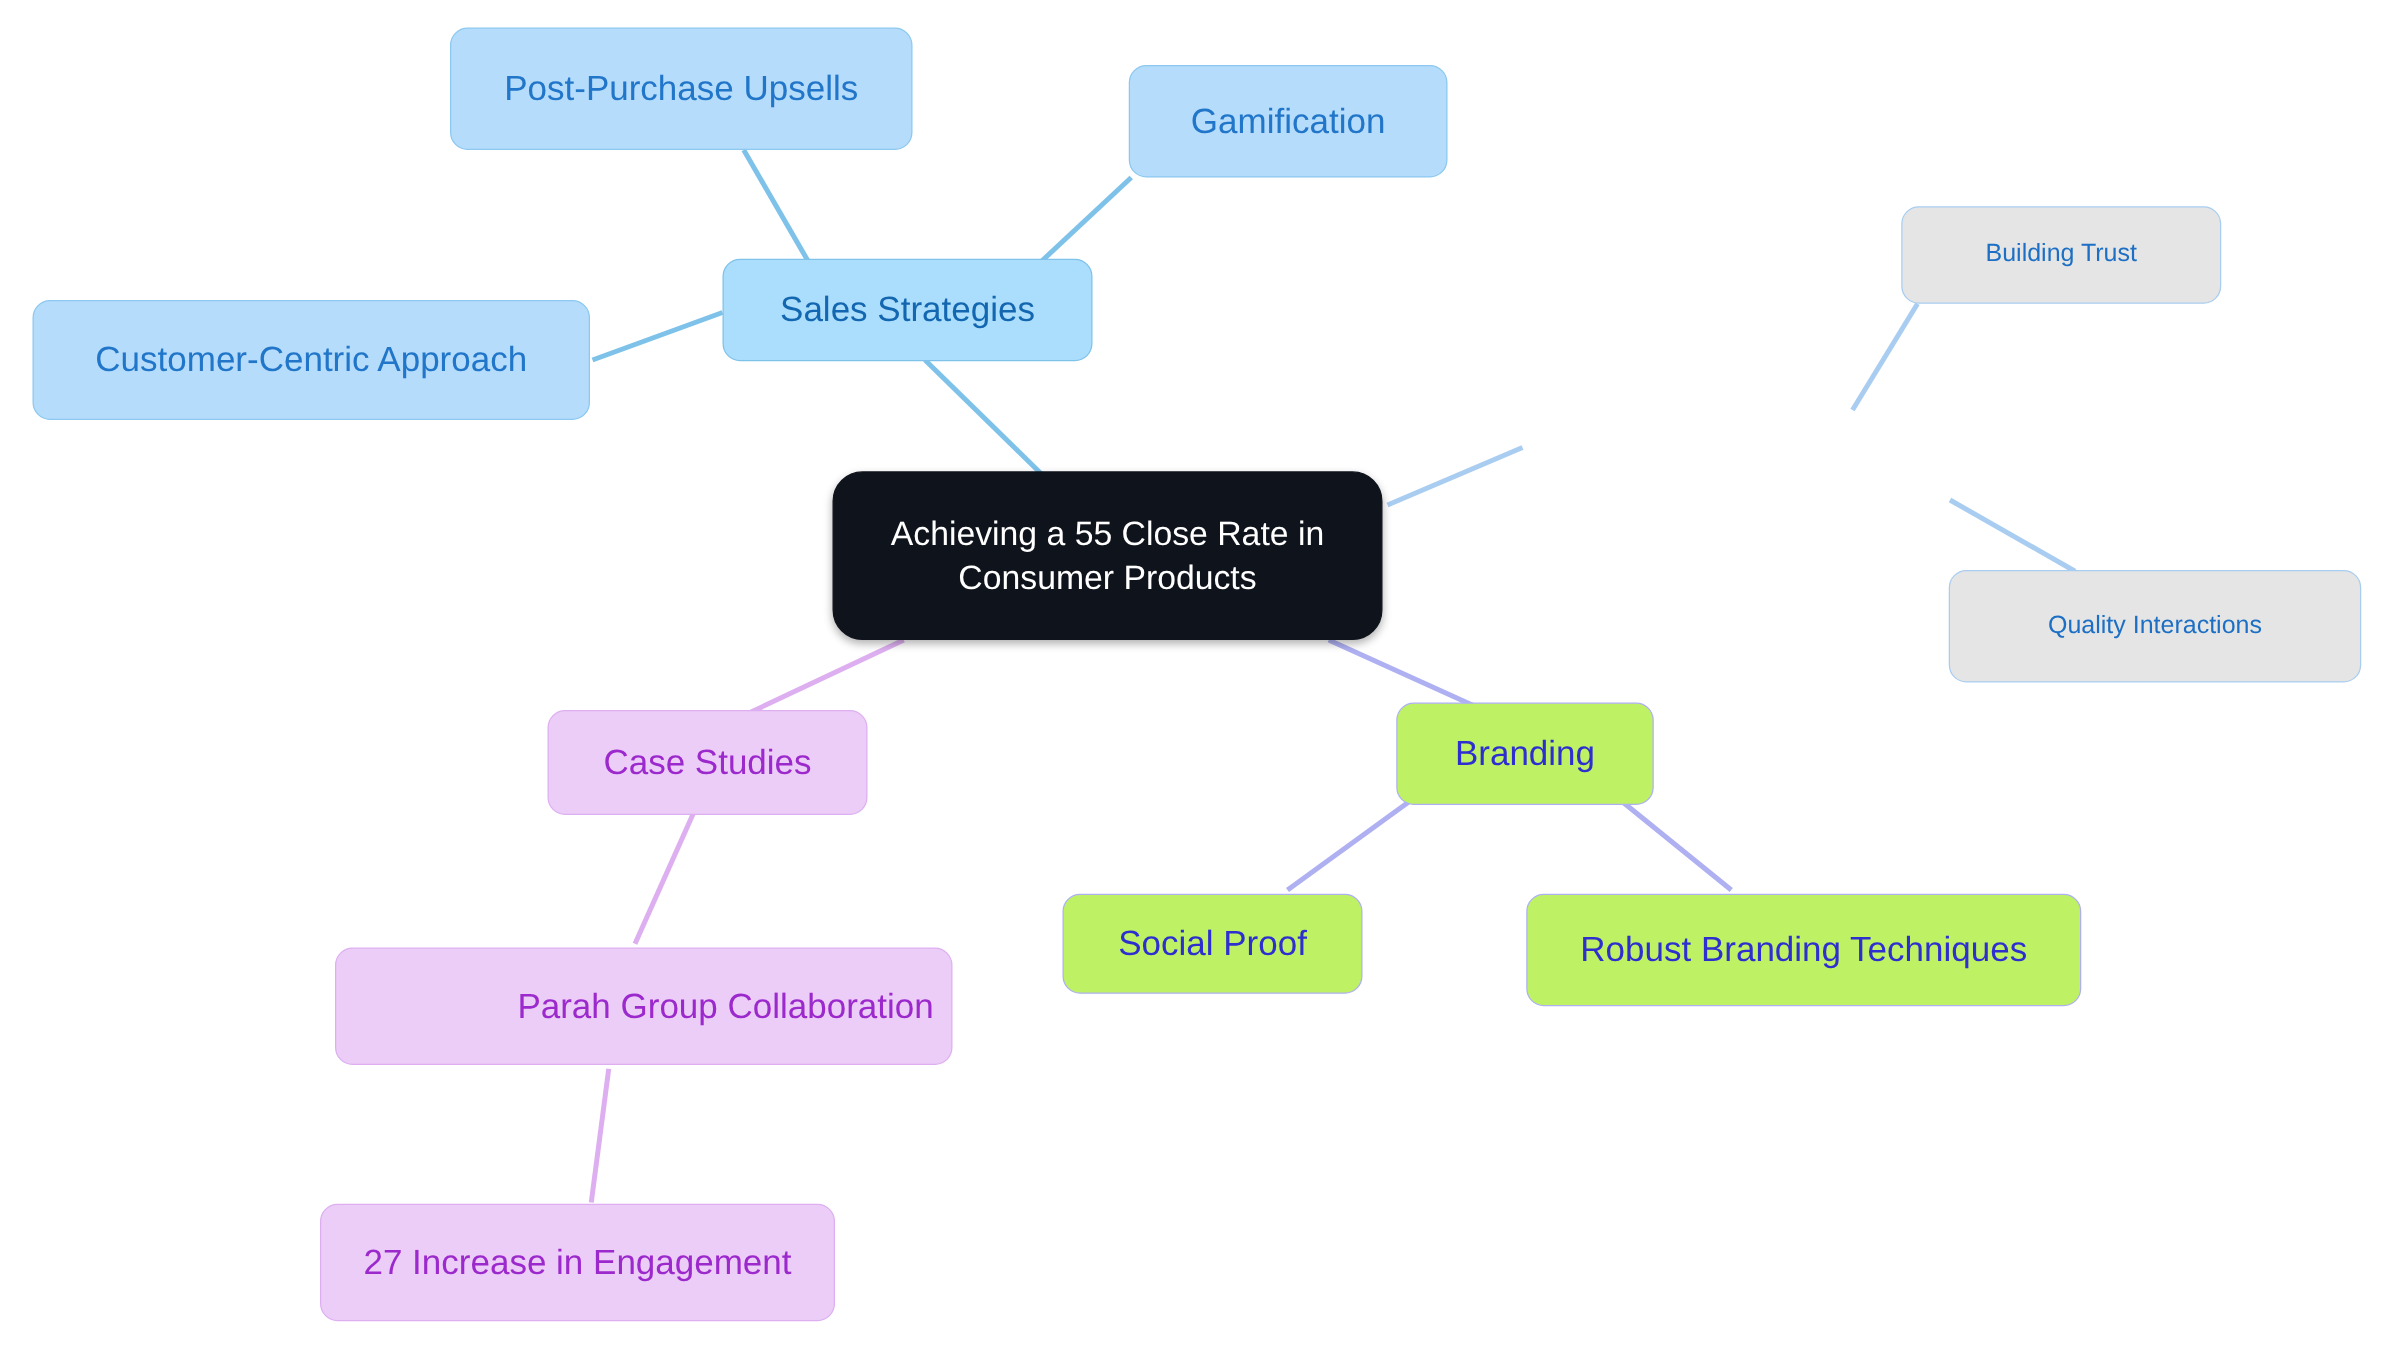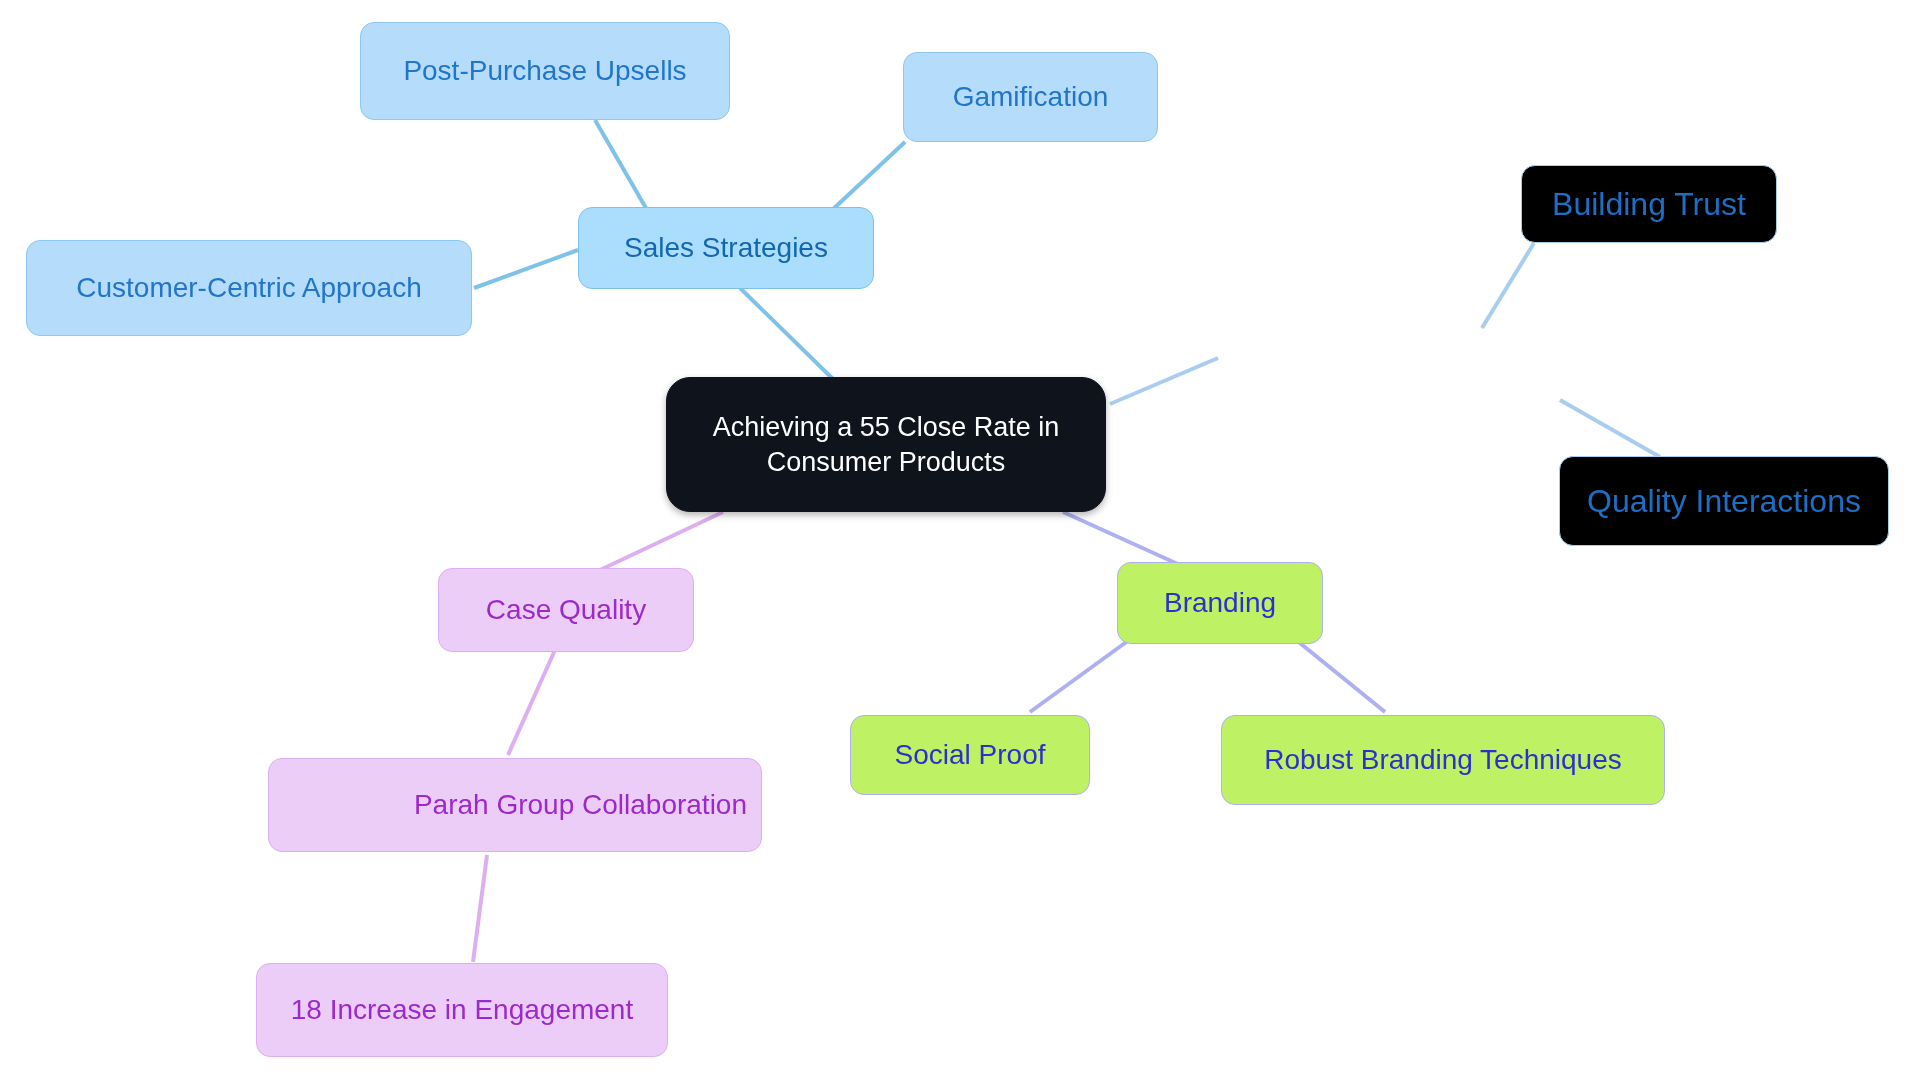--- a/index.html
+++ b/index.html
@@ -55,24 +55,24 @@
     color: #1267b0;
     font-size: 28px;
   }
   .node-blue-light {
     background: #b5dcfb;
     border-color: #8cc8ef;
     color: #2176c9;
     font-size: 28px;
   }
   .node-blue-pale {
-    background: #000000;
+    background: #e5e5e5;
     border-color: #a9cdf1;
     color: #1c6fc4;
-    font-size: 32px;
+    font-size: 20px;
   }
   .node-periwinkle {
     background: #bef264;
     border-color: #aeb0f2;
     color: #2f2fcf;
     font-size: 28px;
   }
   .node-lilac {
     background: #eccdf8;
     border-color: #ddaff0;
@@ -141,24 +141,24 @@
 
   <div class="node node-periwinkle" style="left:850px; top:715px; width:240px; height:80px;">
     <span>Social Proof</span>
   </div>
 
   <div class="node node-periwinkle" style="left:1221px; top:715px; width:444px; height:90px;">
     <span>Robust Branding Techniques</span>
   </div>
 
   <div class="node node-lilac" style="left:438px; top:568px; width:256px; height:84px;">
-    <span>Case Quality</span>
+    <span>Case Studies</span>
   </div>
 
   <div class="node node-lilac" style="left:268px; top:758px; width:494px; height:94px;justify-content:flex-end;">
     <span>Parah Group Collaboration</span>
   </div>
 
   <div class="node node-lilac" style="left:256px; top:963px; width:412px; height:94px;">
-    <span>18 Increase in Engagement</span>
+    <span>27 Increase in Engagement</span>
   </div>
 
 </div>
 
 </body></html>

